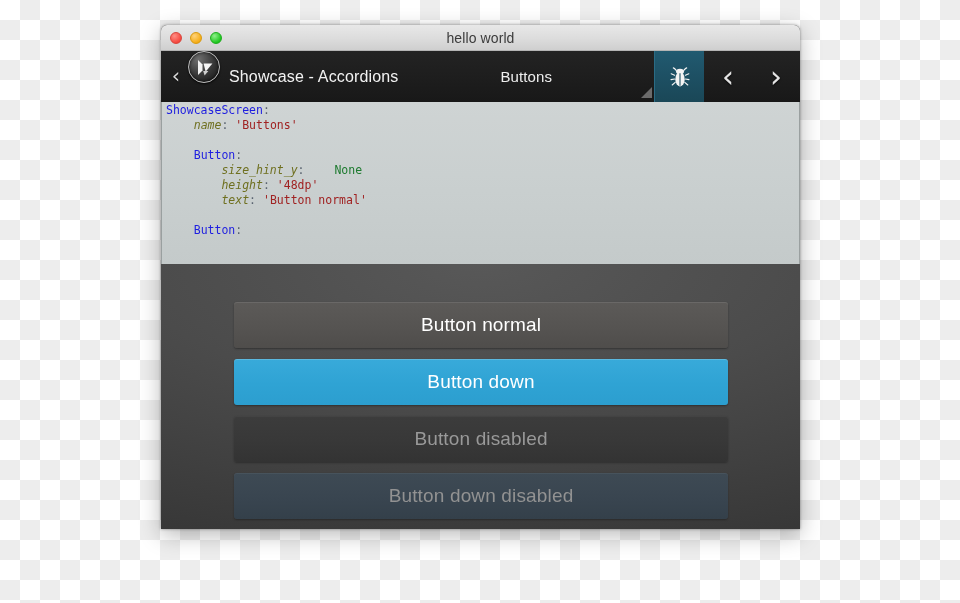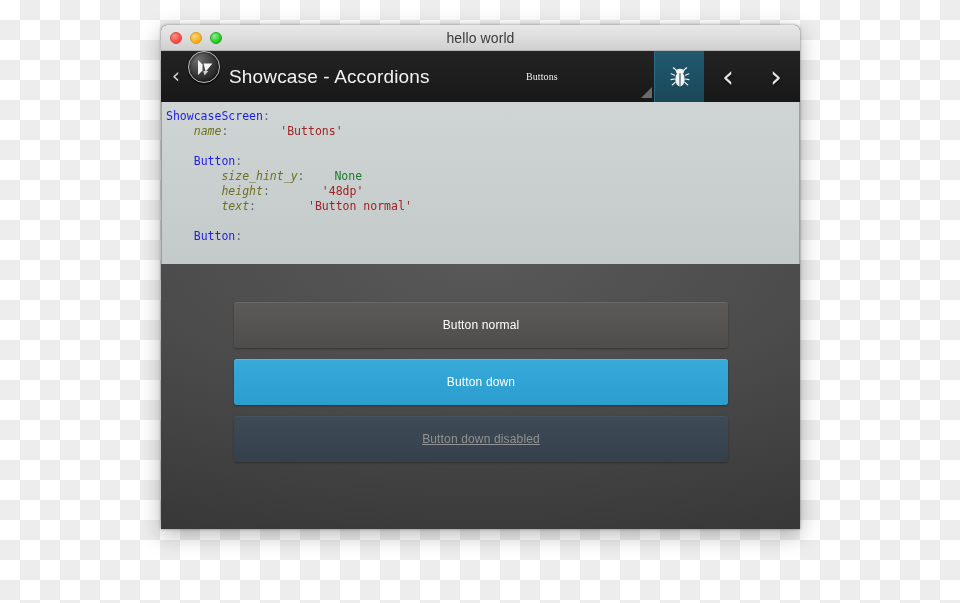--- a/index.html
+++ b/index.html
@@ -65,34 +65,34 @@
     width:32px; height:32px; border-radius:50%;
     margin-left:1px;
     background:radial-gradient(circle at 32% 25%,#6f6f6f 0%,#3a3a3a 48%,#101010 100%);
     border:1.4px solid #bdbdbd;
     box-shadow:0 1px 2px rgba(0,0,0,.8), inset 0 0 3px rgba(0,0,0,.9);
     position:relative; overflow:hidden;
     flex:0 0 auto;
   }
   #kivy-logo svg { position:absolute; left:0; top:0; }
   #app-title {
-    color:#f2f2f2; font-size:19px; margin-left:9px;
+    color:#f2f2f2; font-size:16px; margin-left:9px;
     letter-spacing:.15px; white-space:nowrap;
   }
   #ab-center {
     flex:1 1 auto; position:relative;
     display:flex; align-items:center;
   }
   #spinner-zone {
     position:absolute; left:0; right:0; top:0; bottom:0;
   }
   #spinner-label {
     position:absolute; left:0; right:0; top:0; bottom:0;
     display:flex; align-items:center; justify-content:center;
-    color:#eeeeee; font-size:10px; letter-spacing:.1px;font-family:Liberation Serif, serif;
+    color:#eeeeee; font-size:15px; letter-spacing:.1px;
   }
   #spinner-tri {
     position:absolute; right:2px; bottom:4px;
     width:0; height:0;
     border-left:11px solid transparent;
     border-bottom:11px solid #6b6b6b;
   }
   #ab-right { display:flex; align-items:stretch; flex:0 0 auto; }
   #bug-btn {
     width:50px; height:51px;
@@ -108,52 +108,52 @@
     font-family:"DejaVu Sans", sans-serif;
     text-shadow:0 1px 2px rgba(0,0,0,.8);
   }
 
   
   #editor {
     height:162px;
     background:linear-gradient(to bottom,#cfd4d4 0%,#c9cfcf 55%,#c4caca 100%);
     border-left:1px solid #9aa0a0;
     border-right:1px solid #9aa0a0;
-    padding:7px 0 0 4px;
+    padding:1px 0 0 4px;
     font-family:"DejaVu Sans Mono", monospace;
     font-size:11.5px;
     line-height:15px;
     overflow:hidden;
     position:relative;
   }
   #editor-inner { white-space:pre; }
   .ln { display:block; height:15px; }
   .t-cls  { color:#1e1ee0; }
   .t-key  { color:#6f7020;font-style:italic; }
-  .t-str  { color:#a02222;margin-left:45px; }
+  .t-str  { color:#a02222; }
   .t-none { color:#1d7a2f;margin-left:23px; }
   .t-pun  { color:#5a6470; }
   .t-plain{ color:#303030; }
 
   
   #panel {
     position:absolute; left:0; right:0; top:239px; bottom:0;
     background:
       radial-gradient(ellipse 130% 120% at 50% 0%,#585858 0%,#4b4b4b 42%,#3e3e3e 75%,#343434 100%);
   }
   #btn-stack {
     position:absolute;
     left:73px; top:38px; width:494px;
   }
   .kbtn {
     height:46px; width:100%;
     margin-bottom:11px;
     border-radius:3px;
     display:flex; align-items:center; justify-content:center;
-    font-size:12px; letter-spacing:.15px;
+    font-size:19px; letter-spacing:.15px;
     position:relative;
   }
   .kbtn.normal {
     background:linear-gradient(to bottom,#5c5a58 0%,#565452 52%,#4f4d4b 100%);
     color:#ffffff;
     box-shadow:inset 0 1px 0 rgba(255,255,255,.09), 0 1px 2px rgba(0,0,0,.35);
   }
   .kbtn.down {
     background:linear-gradient(to bottom,#38aada 0%,#2fa3d4 55%,#2c9ecf 100%);
     color:#ffffff;
@@ -162,21 +162,20 @@
   .kbtn.disabled {
     background:linear-gradient(to bottom,#3c3c3c 0%,#383838 55%,#333333 100%);
     color:#999999;
     box-shadow:inset 0 1px 0 rgba(255,255,255,.04), 0 1px 2px rgba(0,0,0,.3);
   }
   .kbtn.down-disabled {
     background:linear-gradient(to bottom,#3e4a54 0%,#394550 55%,#34404a 100%);
     color:#929292;
     box-shadow:inset 0 1px 0 rgba(255,255,255,.05), 0 1px 2px rgba(0,0,0,.3);
     margin-bottom:14px;
-    text-decoration:underline;
   }
 </style>
 </head>
 <body>
 
 <div id="window">
 
   <div id="titlebar">
     <div id="lights">
       <span class="light close"></span>
@@ -240,19 +239,22 @@
   </div>
 
   <div id="panel">
     <div id="btn-stack">
         <div class="kbtn normal">
           <span>Button normal</span>
         </div>
         <div class="kbtn down">
           <span>Button down</span>
         </div>
+        <div class="kbtn disabled">
+          <span>Button disabled</span>
+        </div>
         <div class="kbtn down-disabled">
           <span>Button down disabled</span>
         </div>
       </div>
   </div>
 
 </div>
 
 </body></html>

